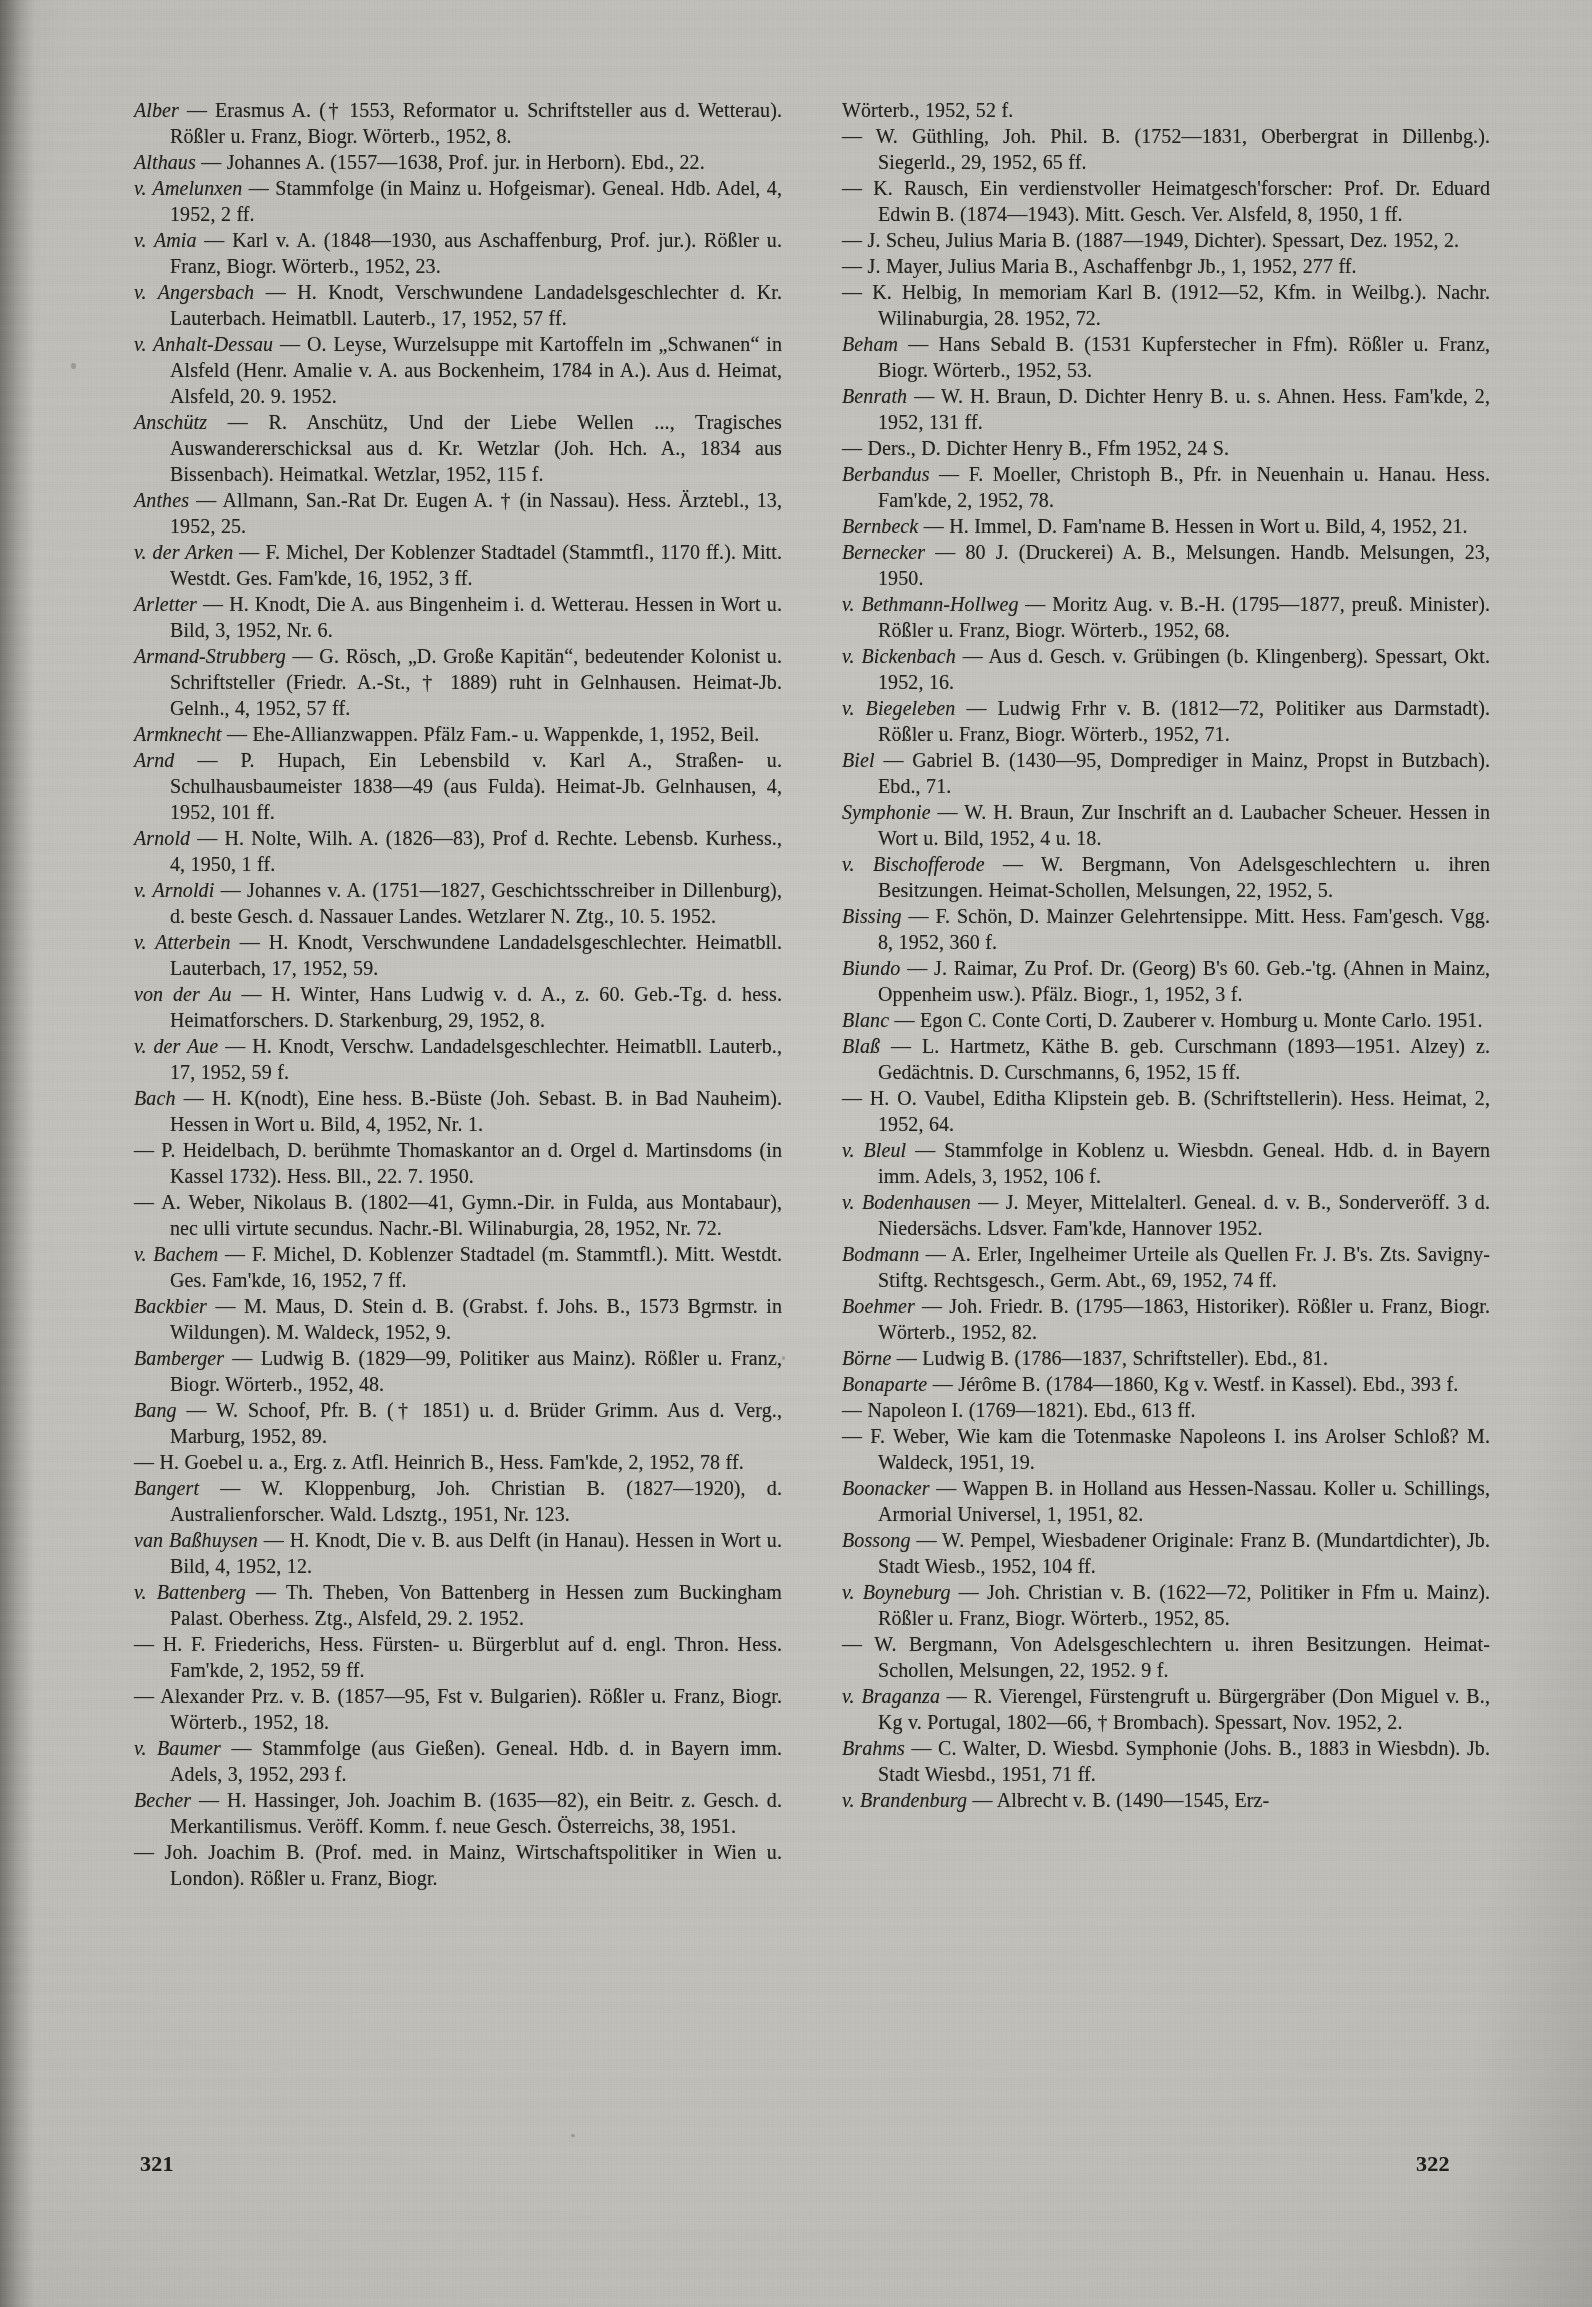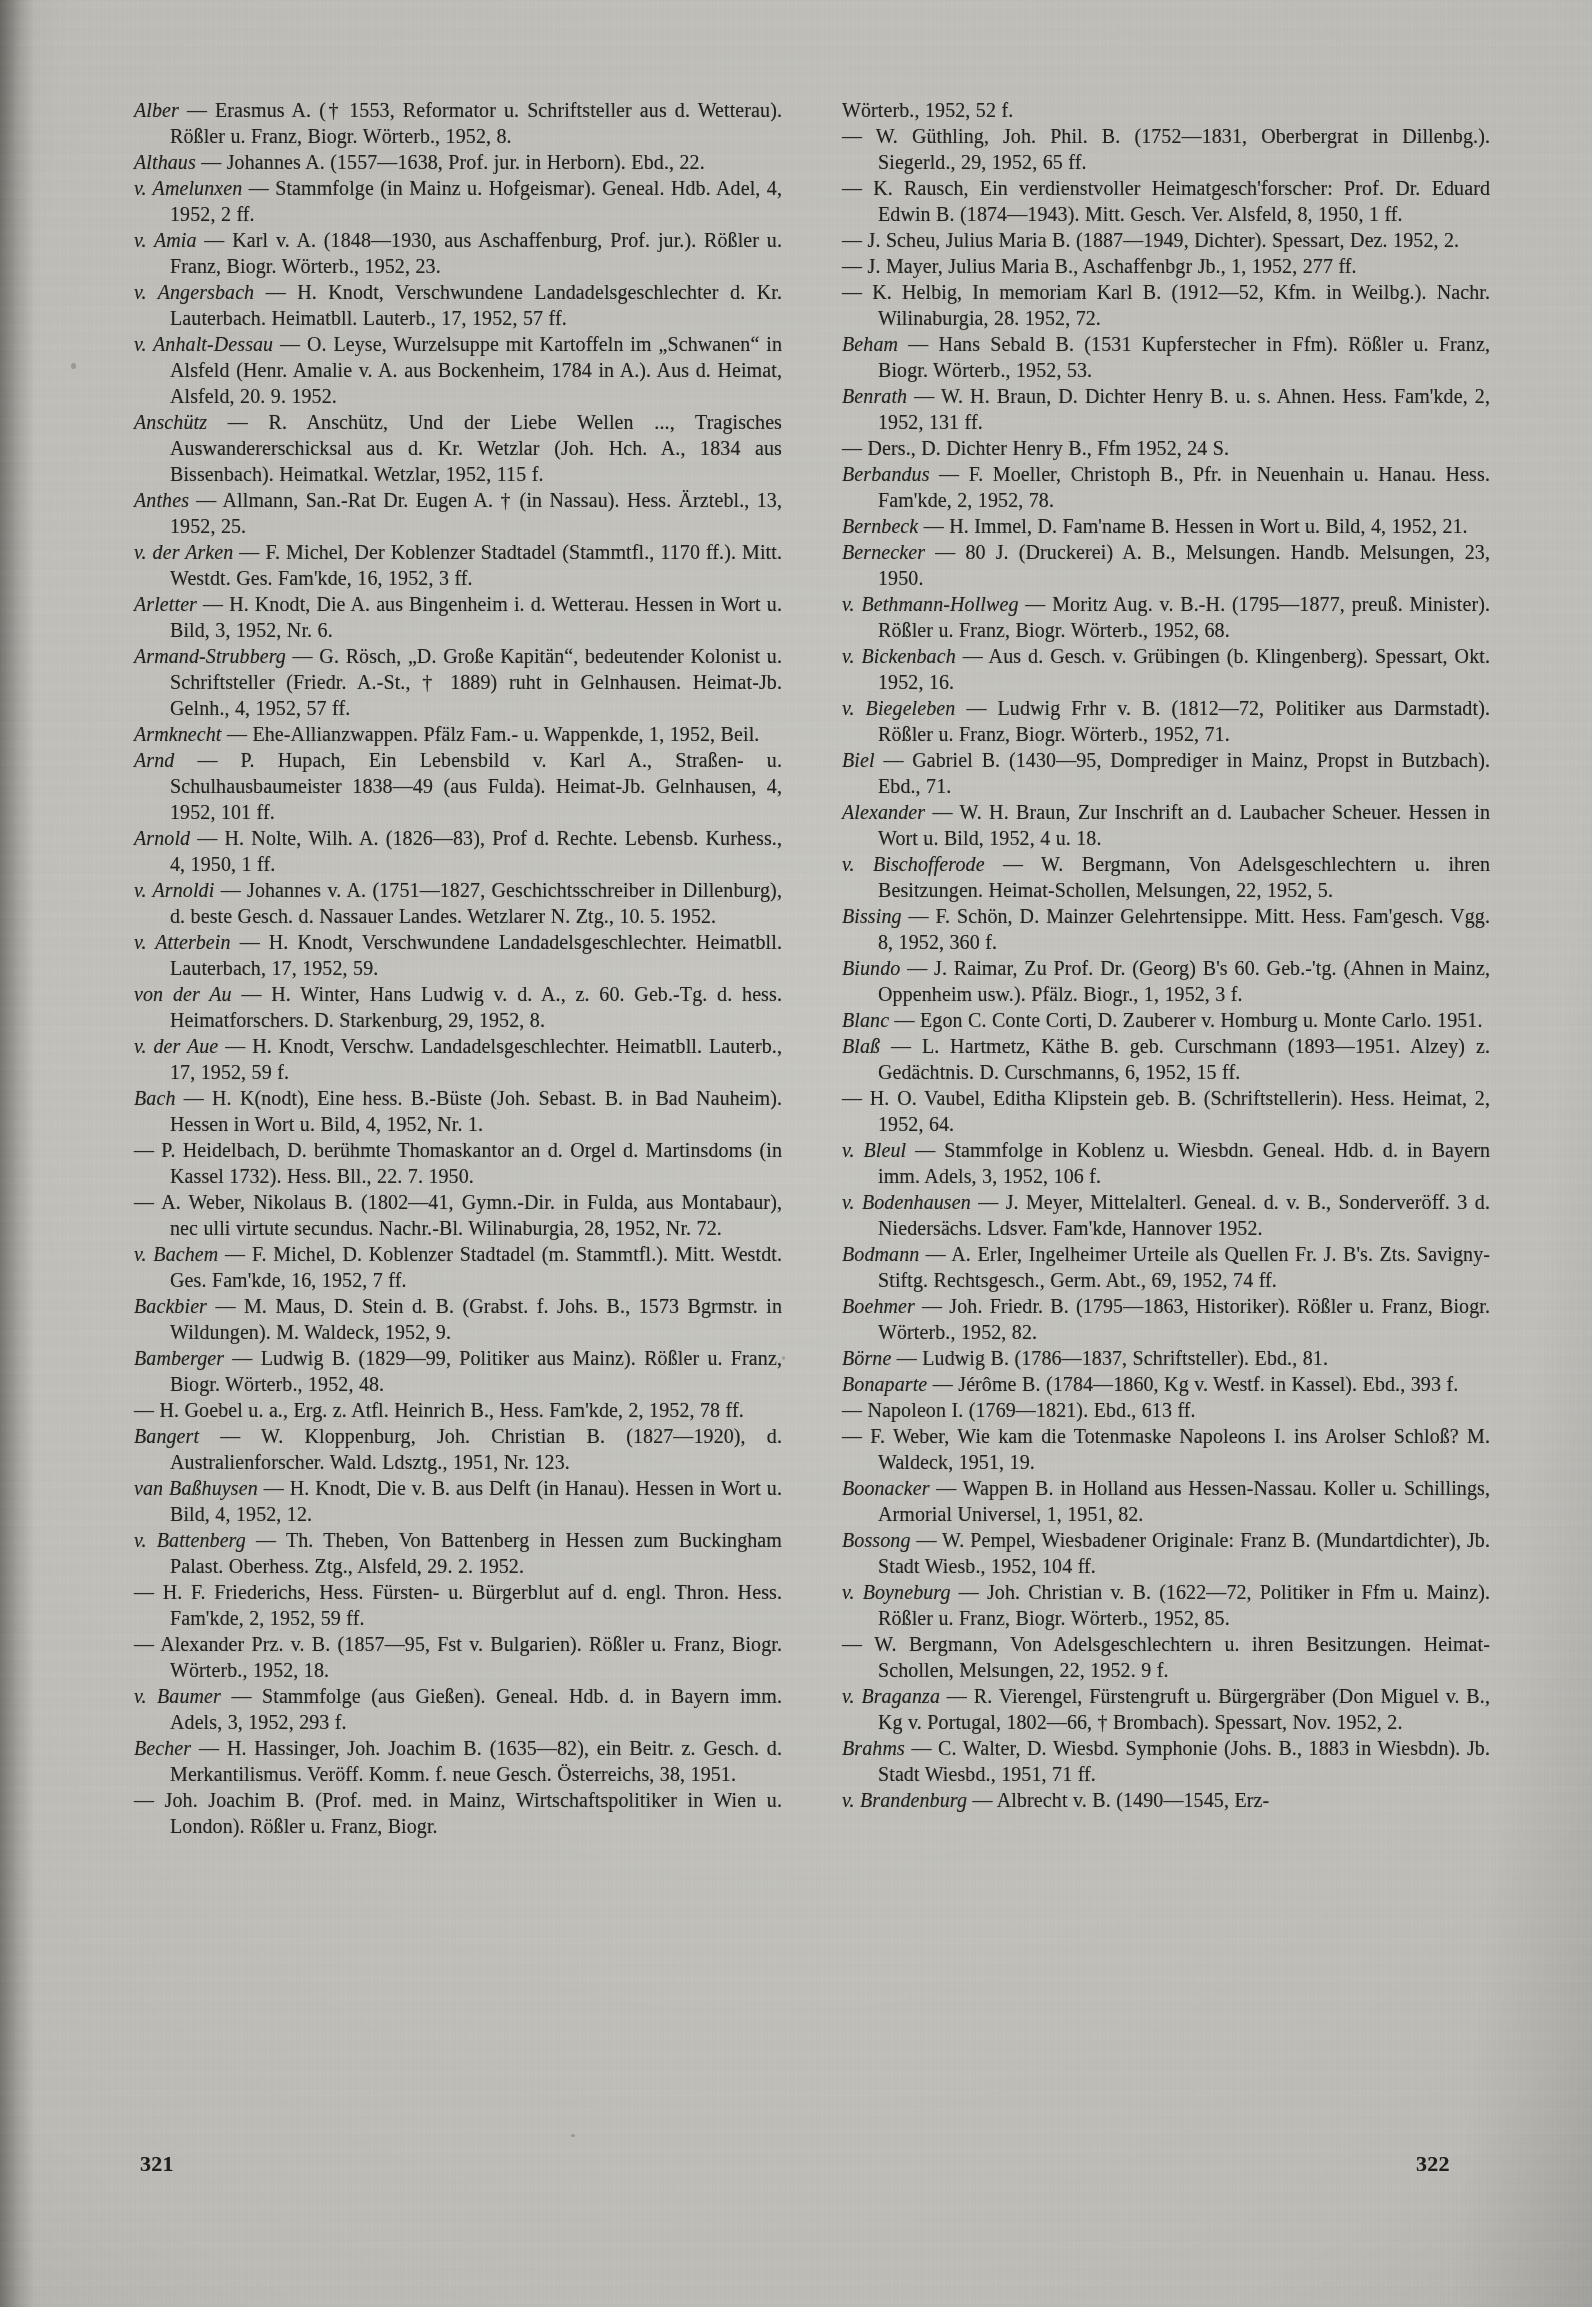--- a/index.html
+++ b/index.html
@@ -104,20 +104,21 @@
         <p class="entry"><span class="hw">v. Arnoldi</span><span> — Johannes v. A. (1751—1827, Geschichtsschreiber in Dillenburg), d. beste Gesch. d. Nassauer Landes. Wetzlarer N. Ztg., 10. 5. 1952.</span></p>
         <p class="entry"><span class="hw">v. Atterbein</span><span> — H. Knodt, Verschwundene Landadelsgeschlechter. Heimatbll. Lauterbach, 17, 1952, 59.</span></p>
         <p class="entry"><span class="hw">von der Au</span><span> — H. Winter, Hans Ludwig v. d. A., z. 60. Geb.-Tg. d. hess. Heimatforschers. D. Starkenburg, 29, 1952, 8.</span></p>
         <p class="entry"><span class="hw">v. der Aue</span><span> — H. Knodt, Verschw. Landadelsgeschlechter. Heimatbll. Lauterb., 17, 1952, 59 f.</span></p>
         <p class="entry"><span class="hw">Bach</span><span> — H. K(nodt), Eine hess. B.-Büste (Joh. Sebast. B. in Bad Nauheim). Hessen in Wort u. Bild, 4, 1952, Nr. 1.</span></p>
         <p class="entry"><span>— P. Heidelbach, D. berühmte Thomaskantor an d. Orgel d. Martinsdoms (in Kassel 1732). Hess. Bll., 22. 7. 1950.</span></p>
         <p class="entry"><span>— A. Weber, Nikolaus B. (1802—41, Gymn.-Dir. in Fulda, aus Montabaur), nec ulli virtute secundus. Nachr.-Bl. Wilinaburgia, 28, 1952, Nr. 72.</span></p>
         <p class="entry"><span class="hw">v. Bachem</span><span> — F. Michel, D. Koblenzer Stadtadel (m. Stammtfl.). Mitt. Westdt. Ges. Fam'kde, 16, 1952, 7 ff.</span></p>
         <p class="entry"><span class="hw">Backbier</span><span> — M. Maus, D. Stein d. B. (Grabst. f. Johs. B., 1573 Bgrmstr. in Wildungen). M. Waldeck, 1952, 9.</span></p>
         <p class="entry"><span class="hw">Bamberger</span><span> — Ludwig B. (1829—99, Politiker aus Mainz). Rößler u. Franz, Biogr. Wörterb., 1952, 48.</span></p>
+        <p class="entry"><span class="hw">Bang</span><span> — W. Schoof, Pfr. B. († 1851) u. d. Brüder Grimm. Aus d. Verg., Marburg, 1952, 89.</span></p>
         <p class="entry"><span>— H. Goebel u. a., Erg. z. Atfl. Heinrich B., Hess. Fam'kde, 2, 1952, 78 ff.</span></p>
         <p class="entry"><span class="hw">Bangert</span><span> — W. Kloppenburg, Joh. Christian B. (1827—1920), d. Australienforscher. Wald. Ldsztg., 1951, Nr. 123.</span></p>
         <p class="entry"><span class="hw">van Baßhuysen</span><span> — H. Knodt, Die v. B. aus Delft (in Hanau). Hessen in Wort u. Bild, 4, 1952, 12.</span></p>
         <p class="entry"><span class="hw">v. Battenberg</span><span> — Th. Theben, Von Battenberg in Hessen zum Buckingham Palast. Oberhess. Ztg., Alsfeld, 29. 2. 1952.</span></p>
         <p class="entry"><span>— H. F. Friederichs, Hess. Fürsten- u. Bürgerblut auf d. engl. Thron. Hess. Fam'kde, 2, 1952, 59 ff.</span></p>
         <p class="entry"><span>— Alexander Prz. v. B. (1857—95, Fst v. Bulgarien). Rößler u. Franz, Biogr. Wörterb., 1952, 18.</span></p>
         <p class="entry"><span class="hw">v. Baumer</span><span> — Stammfolge (aus Gießen). Geneal. Hdb. d. in Bayern imm. Adels, 3, 1952, 293 f.</span></p>
         <p class="entry"><span class="hw">Becher</span><span> — H. Hassinger, Joh. Joachim B. (1635—82), ein Beitr. z. Gesch. d. Merkantilismus. Veröff. Komm. f. neue Gesch. Österreichs, 38, 1951.</span></p>
         <p class="entry"><span>— Joh. Joachim B. (Prof. med. in Mainz, Wirtschaftspolitiker in Wien u. London). Rößler u. Franz, Biogr.</span></p>
       </div>
@@ -131,21 +132,21 @@
         <p class="entry"><span class="hw">Beham</span><span> — Hans Sebald B. (1531 Kupferstecher in Ffm). Rößler u. Franz, Biogr. Wörterb., 1952, 53.</span></p>
         <p class="entry"><span class="hw">Benrath</span><span> — W. H. Braun, D. Dichter Henry B. u. s. Ahnen. Hess. Fam'kde, 2, 1952, 131 ff.</span></p>
         <p class="entry"><span>— Ders., D. Dichter Henry B., Ffm 1952, 24 S.</span></p>
         <p class="entry"><span class="hw">Berbandus</span><span> — F. Moeller, Christoph B., Pfr. in Neuenhain u. Hanau. Hess. Fam'kde, 2, 1952, 78.</span></p>
         <p class="entry"><span class="hw">Bernbeck</span><span> — H. Immel, D. Fam'name B. Hessen in Wort u. Bild, 4, 1952, 21.</span></p>
         <p class="entry"><span class="hw">Bernecker</span><span> — 80 J. (Druckerei) A. B., Melsungen. Handb. Melsungen, 23, 1950.</span></p>
         <p class="entry"><span class="hw">v. Bethmann-Hollweg</span><span> — Moritz Aug. v. B.-H. (1795—1877, preuß. Minister). Rößler u. Franz, Biogr. Wörterb., 1952, 68.</span></p>
         <p class="entry"><span class="hw">v. Bickenbach</span><span> — Aus d. Gesch. v. Grübingen (b. Klingenberg). Spessart, Okt. 1952, 16.</span></p>
         <p class="entry"><span class="hw">v. Biegeleben</span><span> — Ludwig Frhr v. B. (1812—72, Politiker aus Darmstadt). Rößler u. Franz, Biogr. Wörterb., 1952, 71.</span></p>
         <p class="entry"><span class="hw">Biel</span><span> — Gabriel B. (1430—95, Domprediger in Mainz, Propst in Butzbach). Ebd., 71.</span></p>
-        <p class="entry"><span class="hw">Alexander</span><span> — W. H. Braun, Zur Inschrift an d. Laubacher Scheuer. Hessen in Wort u. Bild, 1952, 4 u. 18.</span></p>
+        <p class="entry"><span class="hw">Symphonie</span><span> — W. H. Braun, Zur Inschrift an d. Laubacher Scheuer. Hessen in Wort u. Bild, 1952, 4 u. 18.</span></p>
         <p class="entry"><span class="hw">v. Bischofferode</span><span> — W. Bergmann, Von Adelsgeschlechtern u. ihren Besitzungen. Heimat-Schollen, Melsungen, 22, 1952, 5.</span></p>
         <p class="entry"><span class="hw">Bissing</span><span> — F. Schön, D. Mainzer Gelehrtensippe. Mitt. Hess. Fam'gesch. Vgg. 8, 1952, 360 f.</span></p>
         <p class="entry"><span class="hw">Biundo</span><span> — J. Raimar, Zu Prof. Dr. (Georg) B's 60. Geb.-'tg. (Ahnen in Mainz, Oppenheim usw.). Pfälz. Biogr., 1, 1952, 3 f.</span></p>
         <p class="entry"><span class="hw">Blanc</span><span> — Egon C. Conte Corti, D. Zauberer v. Homburg u. Monte Carlo. 1951.</span></p>
         <p class="entry"><span class="hw">Blaß</span><span> — L. Hartmetz, Käthe B. geb. <span class="it">Curschmann</span> (1893—1951. Alzey) z. Gedächtnis. D. <span class="it">Curschmann</span>s, 6, 1952, 15 ff.</span></p>
         <p class="entry"><span>— H. O. Vaubel, Editha <span class="it">Klipstein</span> geb. B. (Schriftstellerin). Hess. Heimat, 2, 1952, 64.</span></p>
         <p class="entry"><span class="hw">v. Bleul</span><span> — Stammfolge in Koblenz u. Wiesbdn. Geneal. Hdb. d. in Bayern imm. Adels, 3, 1952, 106 f.</span></p>
         <p class="entry"><span class="hw">v. Bodenhausen</span><span> — J. Meyer, Mittelalterl. Geneal. d. v. B., Sonderveröff. 3 d. Niedersächs. Ldsver. Fam'kde, Hannover 1952.</span></p>
         <p class="entry"><span class="hw">Bodmann</span><span> — A. Erler, Ingelheimer Urteile als Quellen Fr. J. B's. Zts. Savigny-Stiftg. Rechtsgesch., Germ. Abt., 69, 1952, 74 ff.</span></p>
         <p class="entry"><span class="hw">Boehmer</span><span> — Joh. Friedr. B. (1795—1863, Historiker). Rößler u. Franz, Biogr. Wörterb., 1952, 82.</span></p>

